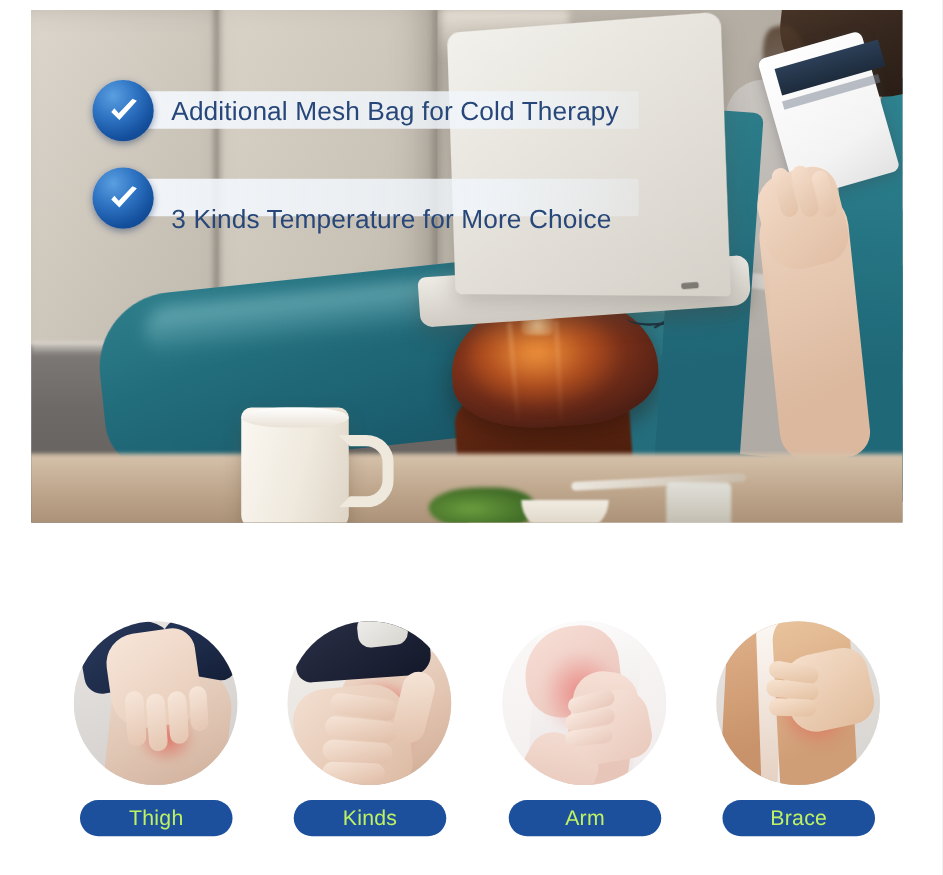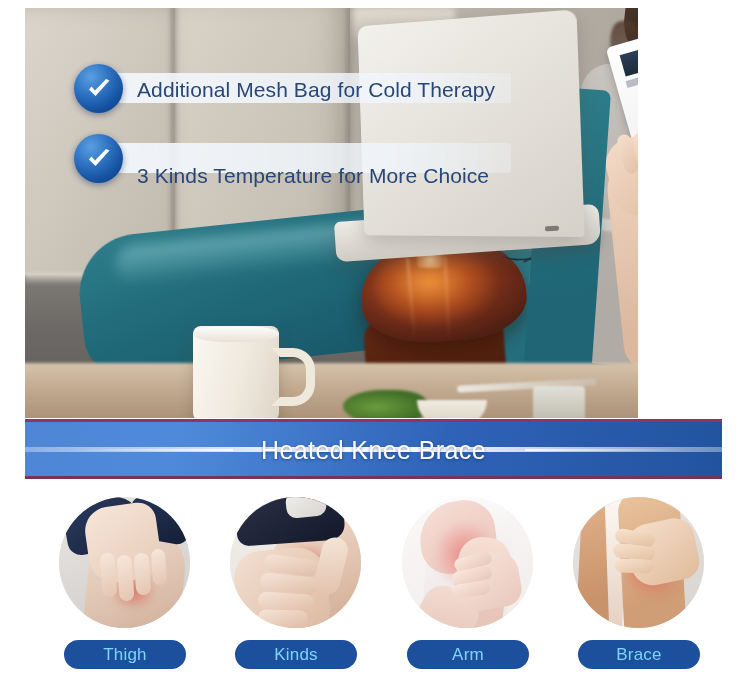--- a/index.html
+++ b/index.html
@@ -21,21 +21,21 @@
     width: 754px;
     height: 700px;
     background: #ffffff;
   }
 
   
   .hero {
     position: absolute;
     left: 25px;
     top: 8px;
-    width: 613px;
+    width: 697px;
     height: 410px;
     overflow: hidden;
     background: #b9b2a8;
   }
 
   
   .sofa-wall {
     position: absolute;
     left: 0; top: 0;
     width: 100%; height: 100%;
@@ -555,21 +555,21 @@
     background: #f2efed;
   }
   .case-pill {
     position: absolute;
     left: 12px;
     top: 150px;
     width: 122px;
     height: 29px;
     background: #1c4f9c;
     border-radius: 15px;
-    color: #7dd3fc;
+    color: #bef264;
     font-size: 17px;
     display: flex;
     align-items: center;
     justify-content: center;
     letter-spacing: .2px;
   }
 
   
   .thigh-bg { position:absolute; inset:0; background: linear-gradient(160deg,#e9e6e4 0%, #dcd8d5 50%, #cfcbc8 100%); }
   .thigh-limb { position:absolute; left:28px; top:34px; width:96px; height:110px;
@@ -719,26 +719,20 @@
 
     <div class="feature-strip feature-strip-2"></div>
     <div class="check-badge check-badge-2">
       <svg width="34" height="34" viewBox="0 0 34 34" aria-hidden="true">
         <path d="M7 17.5 L13.5 24 L27.5 8.5 L24 7 L13 18.5 L9.5 14.5 Z" fill="#ffffff"></path>
       </svg>
     </div>
     <div class="feature-text feature-text-2">3 Kinds Temperature for More Choice</div>
   </div>
 
-  <div class="banner">
-    <div class="banner-shine"></div>
-    <div class="banner-rule-left"></div>
-    <div class="banner-rule-right"></div>
-    <div class="banner-title">Heated Knee Brace</div>
-  </div>
 
   <div class="cases">
 
     <div class="case case-0">
       <div class="case-photo">
         <div class="thigh-bg"></div>
         <div class="thigh-limb"></div>
         <div class="thigh-short"></div>
         <div class="thigh-short2"></div>
         <div class="thigh-pain"></div>

